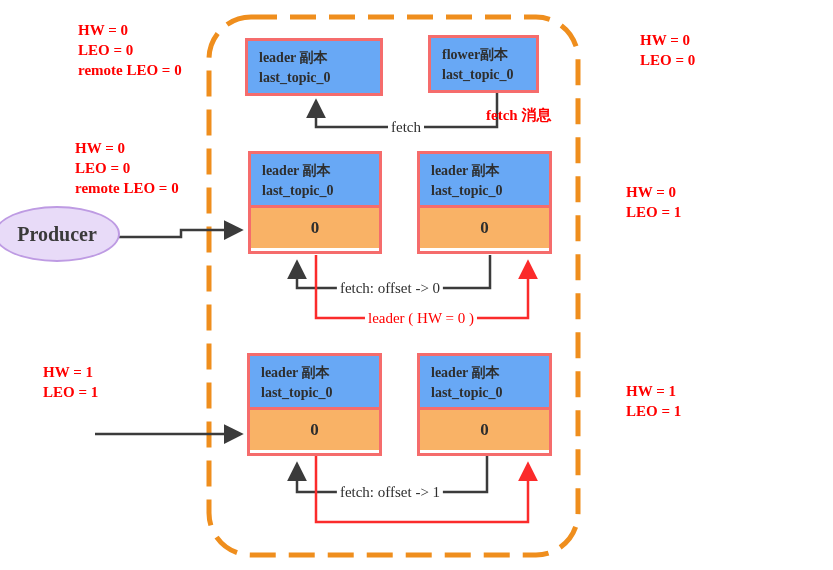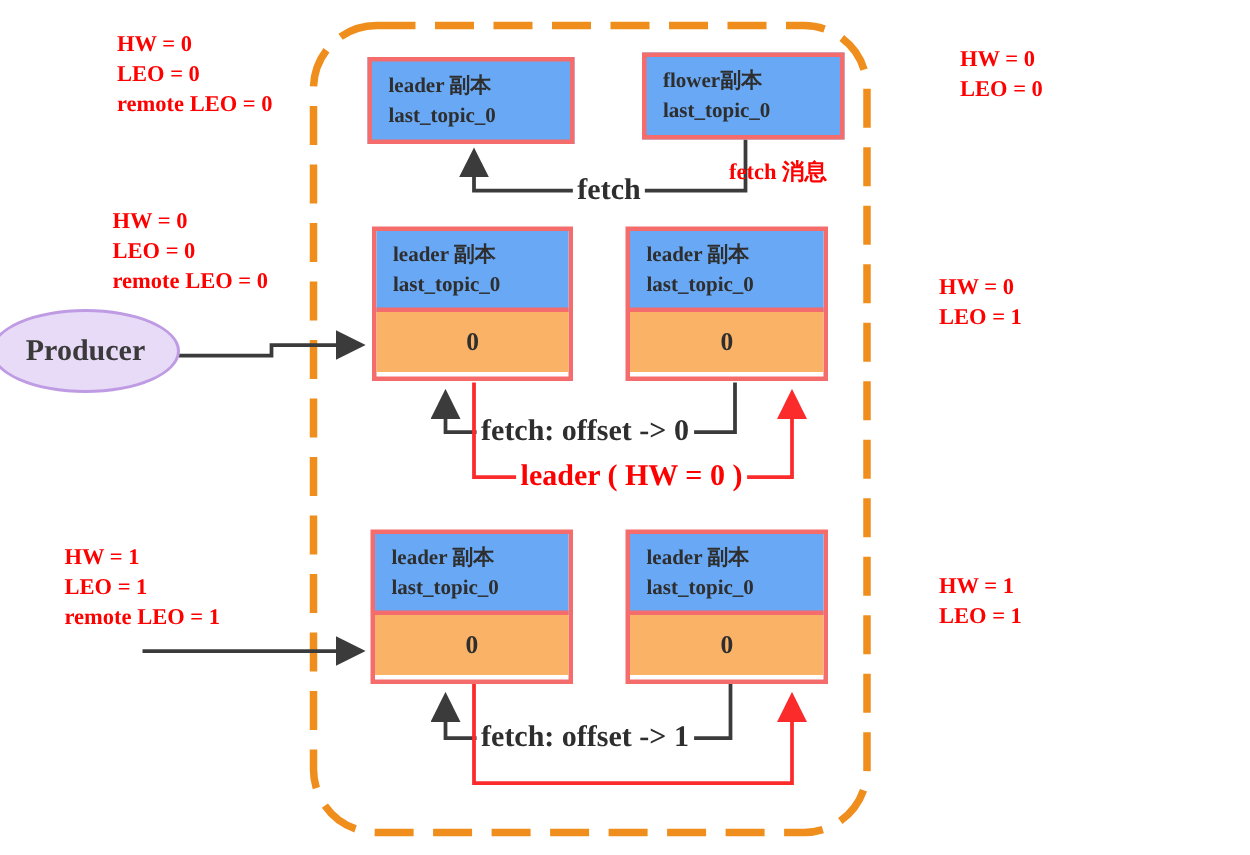--- a/index.html
+++ b/index.html
@@ -18,21 +18,21 @@
   .box-val{
     background:#f9b266;height:40px;display:flex;align-items:center;justify-content:center;
     font-size:17px;color:#2e2e2e;
   }
   .ann{
     position:absolute;color:#ff0000;font-weight:bold;font-size:15px;line-height:20px;
     white-space:nowrap;
   }
   .edge-label{
     position:absolute;transform:translate(-50%,-50%);background:#ffffff;
-    padding:0 3px;font-weight:bold;font-size:20px;color:#2e2e2e;white-space:nowrap;
+    padding:0 3px;font-weight:normal;font-size:15px;color:#2e2e2e;white-space:nowrap;
   }
   .edge-label.red{color:#ff0000;}
   #producer{
     position:absolute;left:-6px;top:206px;width:126px;height:56px;border-radius:50%;
     background:#e8dbf8;border:2px solid #be9be3;box-sizing:border-box;
     display:flex;align-items:center;justify-content:center;
     font-weight:bold;font-size:20px;color:#3a3a3a;
   }
 </style>
 </head>
@@ -66,21 +66,21 @@
   </svg>
 
   <div id="producer">Producer</div>
 
   <div class="box simple" style="left:245px;top:38px;width:138px;height:58px;">
     <div class="box-text">
       <div>leader 副本</div>
       <div>last_topic_0</div>
     </div>
   </div>
-  <div class="box simple" style="left:428px;top:35px;width:135px;height:58px;">
+  <div class="box simple" style="left:428px;top:35px;width:111px;height:58px;">
     <div class="box-text">
       <div>flower副本</div>
       <div>last_topic_0</div>
     </div>
   </div>
 
   <div class="box" style="left:248px;top:151px;width:134px;height:103px;">
     <div class="box-top box-text">
       <div>leader 副本</div>
       <div>last_topic_0</div>
@@ -121,21 +121,20 @@
     <div>remote LEO = 0</div>
   </div>
   <div class="ann" style="left:75px;top:138px;">
     <div>HW = 0</div>
     <div>LEO = 0</div>
     <div>remote LEO = 0</div>
   </div>
   <div class="ann" style="left:43px;top:362px;">
     <div>HW = 1</div>
     <div>LEO = 1</div>
-    <div>remote LEO = 1</div>
   </div>
   <div class="ann" style="left:640px;top:30px;">
     <div>HW = 0</div>
     <div>LEO = 0</div>
   </div>
   <div class="ann" style="left:626px;top:182px;">
     <div>HW = 0</div>
     <div>LEO = 1</div>
   </div>
   <div class="ann" style="left:626px;top:381px;">

